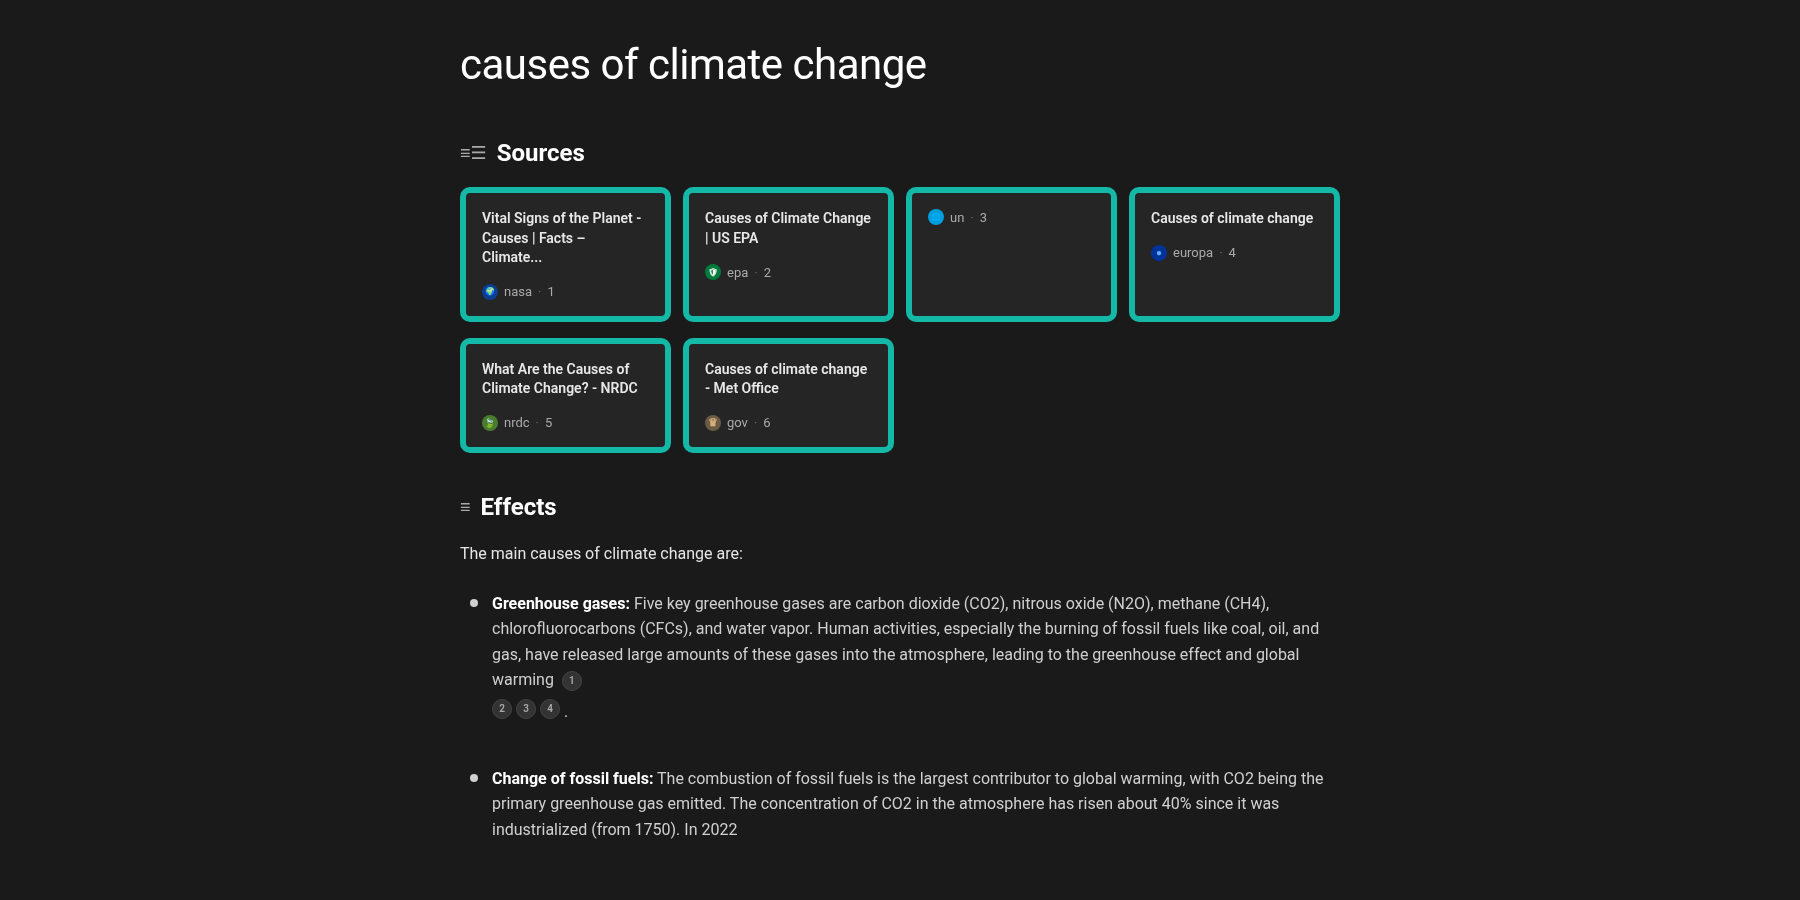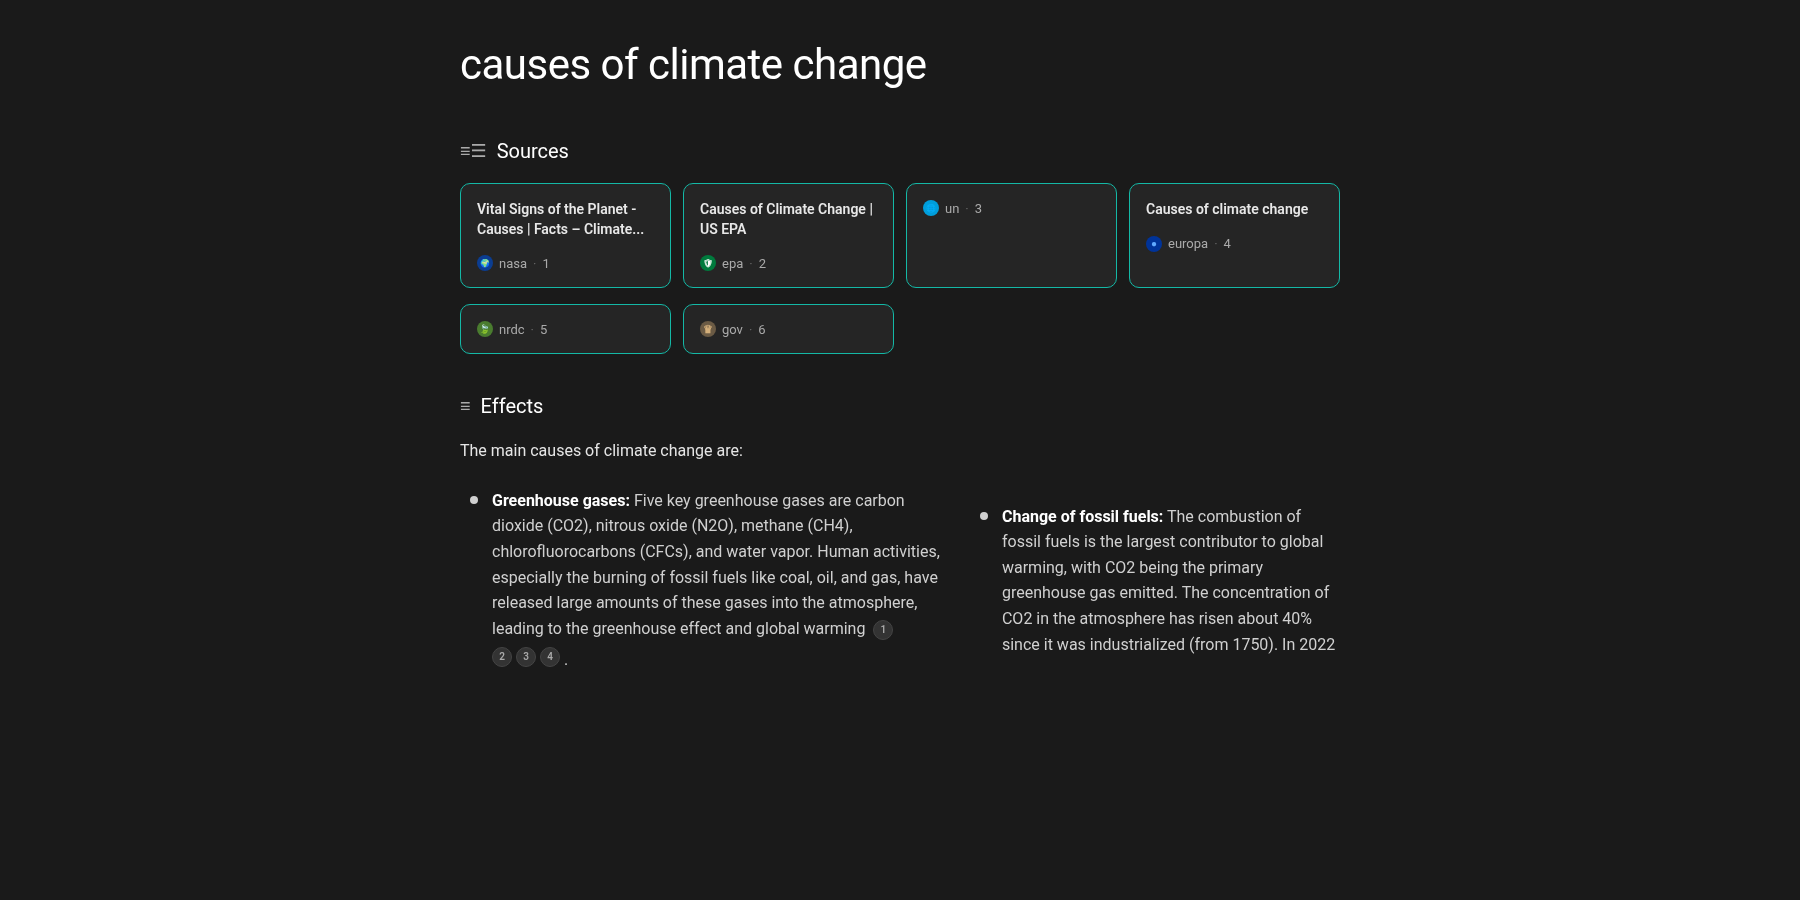--- a/index.html
+++ b/index.html
@@ -37,42 +37,42 @@
       gap: 10px;
       margin-bottom: 20px;
     }
 
     .section-header-icon {
       color: #aaaaaa;
       font-size: 18px;
     }
 
     .section-header-title {
-      font-size: 20px;
-      font-weight: 400;
+      font-size: 24px;
+      font-weight: 700;
       color: #ffffff;
     }
 
     .sources-grid {
       display: grid;
       grid-template-columns: repeat(4, 1fr);
       gap: 12px;
       margin-bottom: 16px;
     }
 
     .sources-grid-row2 {
       display: grid;
       grid-template-columns: repeat(4, 1fr);
       gap: 12px;
       margin-bottom: 40px;
     }
 
     .source-card {
       background-color: #252525;
-      border: 1px solid #14b8a6;
+      border: 6px solid #14b8a6;
       border-radius: 10px;
       padding: 16px;
       cursor: pointer;
       transition: background-color 0.2s;
     }
 
     .source-card-title {
       font-size: 14px;
       font-weight: 600;
       color: #e8e8e8;
@@ -149,24 +149,23 @@
     .answer-intro {
       font-size: 16px;
       color: #e5e5e5;
       margin-bottom: 24px;
       line-height: 1.6;
     }
 
     .answer-list {
       list-style: none;
       display: flex;
-      flex-direction: row;
-      gap: 28px;
+      flex-direction: column;
+      gap: 41px;
       padding-left: 10px;
-      align-items: center;
     }
 
     .answer-list-item {
       display: flex;
       align-items: flex-start;
       gap: 14px;
       line-height: 1.6;
       font-size: 16px;
       color: #d0d0d0;
     }
@@ -266,29 +265,31 @@
         <span class="source-name">europa</span>
         <span class="source-dot">·</span>
         <span class="source-number">4</span>
       </div>
     </div>
   </div>
 
   <div class="sources-grid-row2">
 
     <div class="source-card">
+      <div class="source-card-title">What Are the Causes of Climate Change? - NRDC</div>
       <div class="source-card-meta">
         <span class="source-favicon favicon-nrdc" style="background:#4a7c2f; color:#a8d870; font-size:9px;">🍃</span>
         <span class="source-name">nrdc</span>
         <span class="source-dot">·</span>
         <span class="source-number">5</span>
       </div>
     </div>
 
     <div class="source-card">
+      <div class="source-card-title">Causes of climate change - Met Office</div>
       <div class="source-card-meta">
         <span class="source-favicon favicon-gov" style="background:#6b5b45; color:#d4af7a; font-size:11px;">♛</span>
         <span class="source-name">gov</span>
         <span class="source-dot">·</span>
         <span class="source-number">6</span>
       </div>
     </div>
 
     <div class="source-card empty-card"></div>
     <div class="source-card empty-card"></div>

